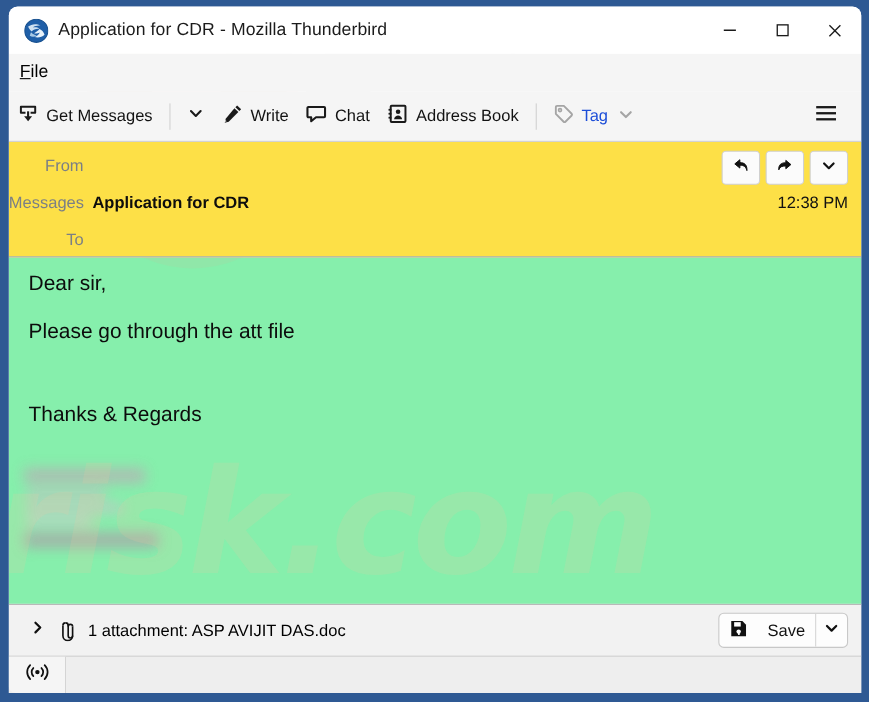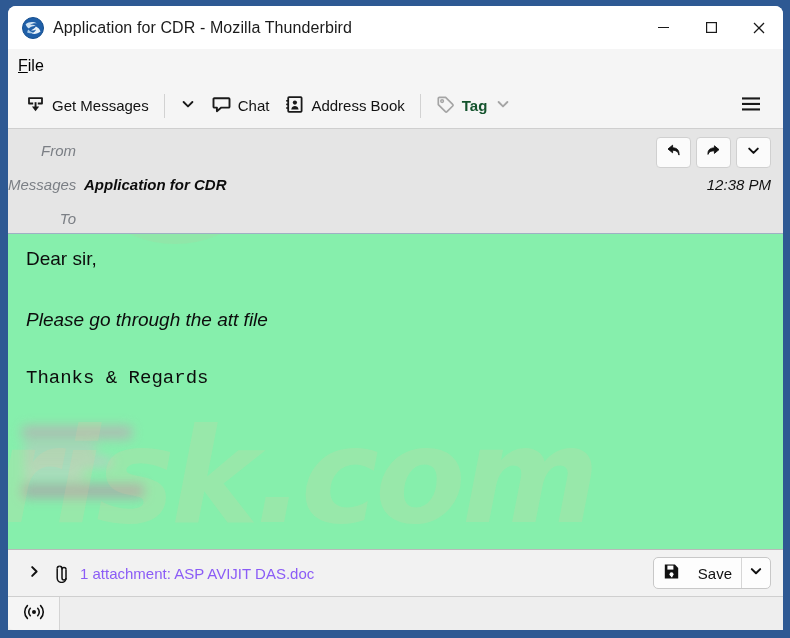--- a/index.html
+++ b/index.html
@@ -150,34 +150,33 @@
 
   
   .toolbar {
     position: relative;
     height: 45px;
     min-height: 45px;
     display: flex;
     align-items: center;
     background: #f5f5f5;
     border-bottom: 1px solid #cfcfcf;
-    padding-left: 10px;
     z-index: 50;
   }
   .tbtn {
     display: flex;
     align-items: center;
     gap: 7px;
     padding: 5px 8px;
     font-size: 15px;
     color: #121212;
     border-radius: 4px;
     white-space: nowrap;
   }
-  .tbtn.disabled { color: #14532d; font-weight: bold; }
+  .tbtn.disabled { color: #1d4ed8; }
   .tbtn .chev { margin-left: 2px; }
   .tsep {
     width: 1px;
     height: 24px;
     background: #d2d2d2;
     margin: 0 7px;
   }
   .tbtn-caret {
     display: flex;
     align-items: center;
@@ -193,24 +192,23 @@
     width: 40px; height: 34px;
     margin-right: 12px;
     border-radius: 4px;
   }
 
   
   .msg-header {
     position: relative;
     height: 104px;
     min-height: 104px;
-    background: #e5e5e5;
+    background: #fde047;
     border-bottom: 1px solid #9fb0c4;
     z-index: 45;
-    font-style: italic;
   }
   .hdr-row {
     position: absolute;
     left: 0;
     display: flex;
     align-items: baseline;
   }
   .hdr-label {
     width: 76px;
     text-align: right;
@@ -260,22 +258,22 @@
     z-index: 30;
   }
   .body-line {
     position: absolute;
     left: 18px;
     font-size: 19px;
     color: #0c0c0c;
     white-space: nowrap;
   }
   .bl-1 { top: 14px; }
-  .bl-2 { top: 75px; font-style: italic; }
-  .bl-3 { top: 133px; font-family: Liberation Mono, monospace; }
+  .bl-2 { top: 57px; }
+  .bl-3 { top: 133px; }
   .sig-block {
     position: absolute;
     left: 10px;
     top: 188px;
     width: 134px;
     height: 80px;
     filter: blur(6px);
     opacity: 0.85;
   }
   .sig-l {
@@ -303,21 +301,21 @@
   }
   .att-clip {
     width: 22px;
     display: flex;
     justify-content: center;
     margin-left: 4px;
     margin-right: 6px;
   }
   .att-text {
     font-size: 15px;
-    color: #8b5cf6;
+    color: #000000;
     white-space: nowrap;
   }
   .att-flex { flex: 1 1 auto; }
   .save-split {
     display: flex;
     align-items: stretch;
     border: 1px solid #c8c8c8;
     border-radius: 5px;
     background: #fdfdfd;
     margin-right: 12px;
@@ -417,20 +415,30 @@
       <div class="tbtn-caret">
         <span>
           <svg width="14" height="14" viewBox="0 0 14 14">
             <path d="M2.6 5 L7 9.4 L11.4 5" fill="none" stroke="#1a1a1a" stroke-width="1.9" stroke-linecap="round" stroke-linejoin="round"></path>
           </svg>
         </span>
       </div>
       <div class="tbtn">
         <span>
           <svg width="19" height="19" viewBox="0 0 19 19">
+            <path d="M13.6 1.8 L17.2 5.4 L15.6 7 L12 3.4 Z" fill="#1a1a1a"></path>
+            <path d="M11.1 4.3 L14.7 7.9 L5.9 16.7 L2.3 17.6 L3.2 14 Z" fill="#1a1a1a"></path>
+            <path d="M2.9 15.1 L4.0 16.2 L2.5 16.6 Z" fill="#ffffff"></path>
+          </svg>
+        </span>
+        <span>Write</span>
+      </div>
+      <div class="tbtn">
+        <span>
+          <svg width="19" height="19" viewBox="0 0 19 19">
             <path d="M2.4 3.2 h14.2 a0.9 0.9 0 0 1 0.9 0.9 v7.6 a0.9 0.9 0 0 1 -0.9 0.9 h-7.3 l-4.4 3.6 v-3.6 h-2.5 a0.9 0.9 0 0 1 -0.9 -0.9 v-7.6 a0.9 0.9 0 0 1 0.9 -0.9 z" fill="none" stroke="#1a1a1a" stroke-width="1.9" stroke-linejoin="round"></path>
           </svg>
         </span>
         <span>Chat</span>
       </div>
       <div class="tbtn">
         <span>
           <svg width="19" height="19" viewBox="0 0 19 19">
             <rect x="3.2" y="2.1" width="13.4" height="14.8" rx="0.8" fill="none" stroke="#1a1a1a" stroke-width="1.8"></rect>
             <rect x="1.2" y="5" width="2.6" height="1.6" fill="#1a1a1a"></rect>

